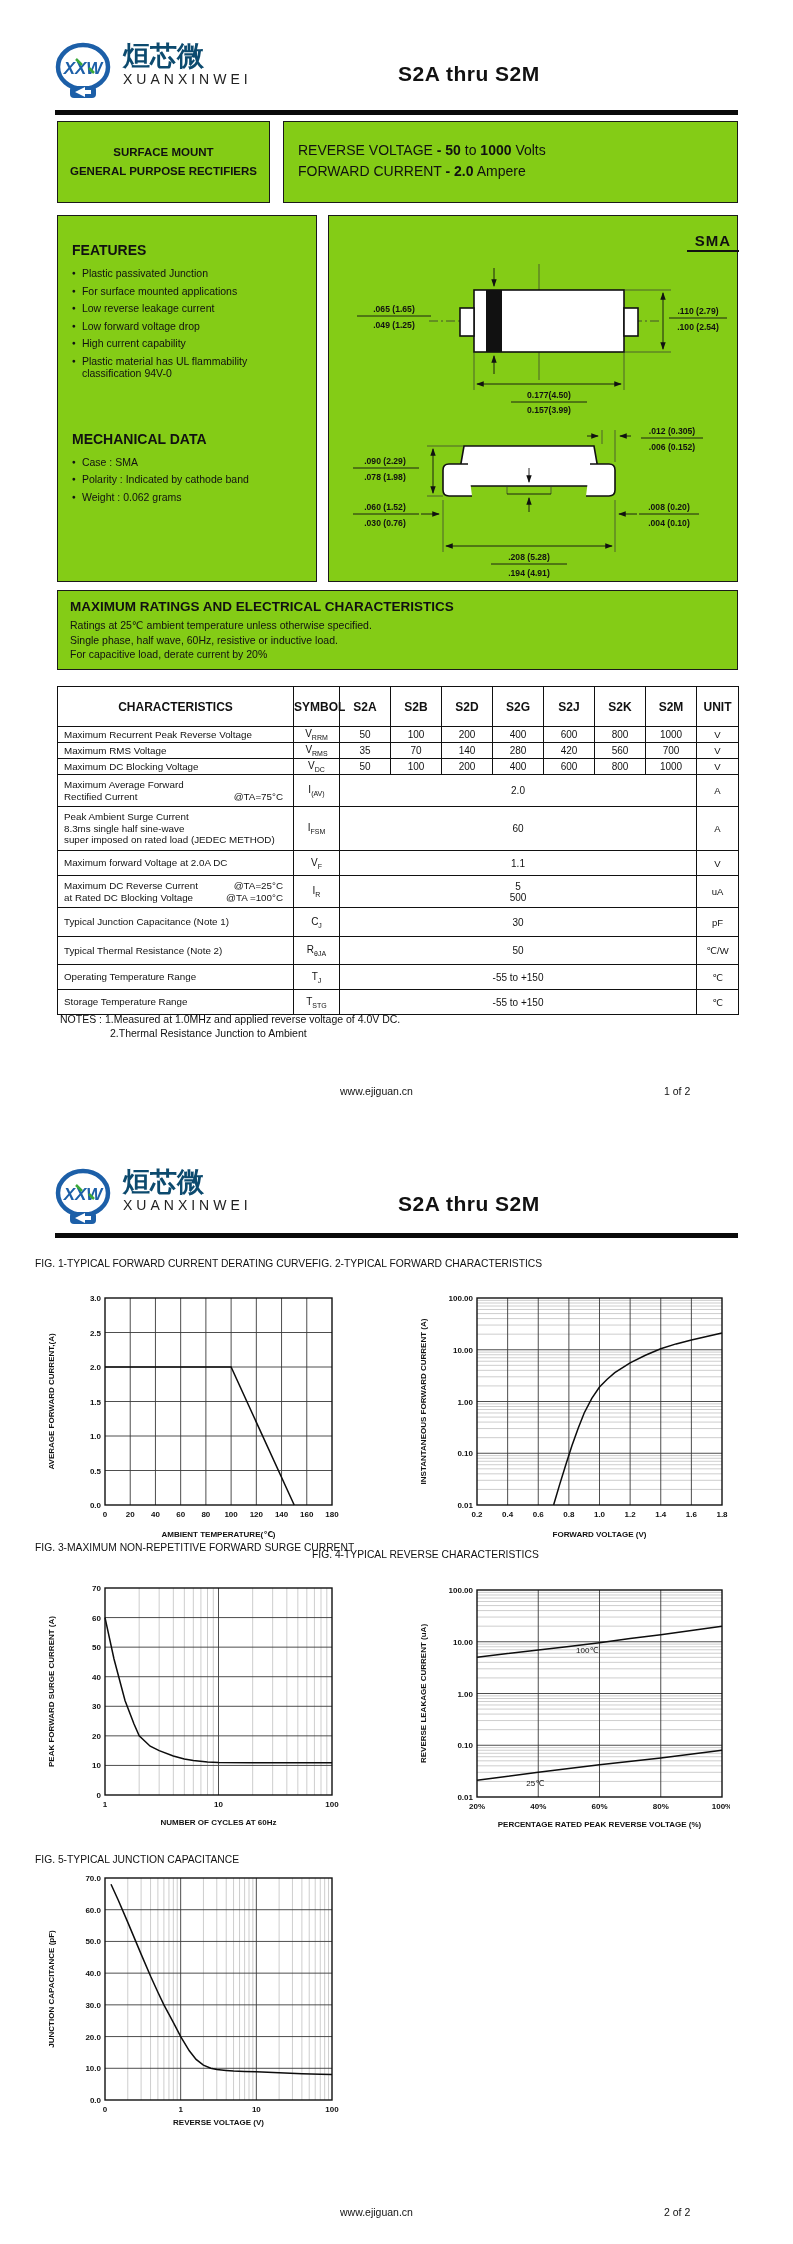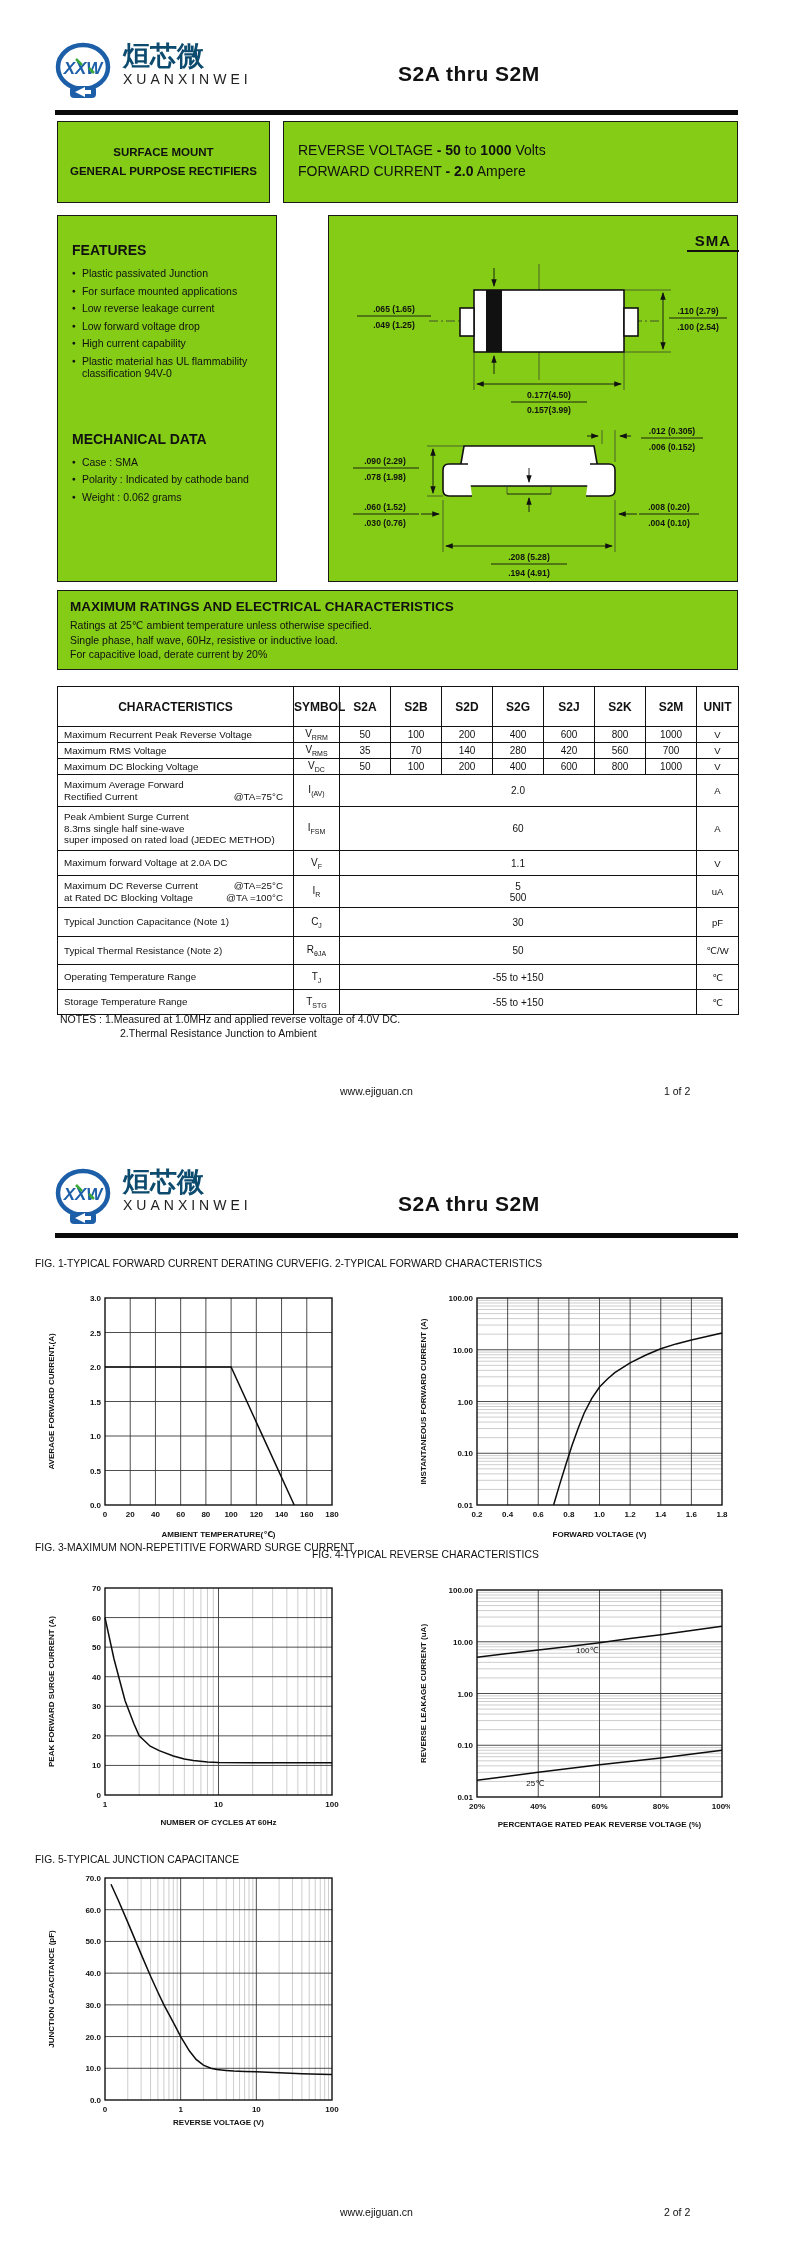--- a/index.html
+++ b/index.html
@@ -73,21 +73,21 @@
 
   <div class="box tb-center" style="left:57px;top:121px;width:213px;height:82px;">
     <div>SURFACE MOUNT</div>
     <div>GENERAL PURPOSE RECTIFIERS</div>
   </div>
   <div class="box" style="left:283px;top:121px;width:455px;height:82px;padding:18px 0 0 14px;">
     <div class="rv-line"><span>REVERSE VOLTAGE   </span><span style="font-weight: bold;">- 50</span><span> to </span><span style="font-weight: bold;">1000</span><span> Volts</span></div>
     <div class="rv-line"><span>FORWARD CURRENT </span><span style="font-weight: bold;">- 2.0</span><span> Ampere</span></div>
   </div>
 
-  <div class="box" style="left:57px;top:215px;width:220px;height:367px;padding:26px 10px 0 14px;">
+  <div class="box" style="left:57px;top:215px;width:260px;height:367px;padding:26px 10px 0 14px;">
     <div class="sec-h" style="margin-bottom:9px;">FEATURES</div>
     <div>
         <div class="bi">
           <span class="dot">●</span>
           <span>Plastic passivated Junction</span>
         </div>
         <div class="bi">
           <span class="dot">●</span>
           <span>For surface mounted applications</span>
         </div>
@@ -410,21 +410,21 @@
           <td class="sym"><span>T</span><sub>STG</sub></td>
           <td class="val" colspan="7">
             <div>-55 to +150</div>
           </td>
           <td class="unit">℃</td>
         </tr>
       </tbody>
   </table>
 
   <div class="abs notes" style="left:60px;top:1012px;">NOTES : 1.Measured at 1.0MHz and applied reverse voltage of 4.0V DC.</div>
-  <div class="abs notes" style="left:120px;top:1026px;">2.Thermal Resistance Junction to Ambient</div>
+  <div class="abs notes" style="left:110px;top:1026px;">2.Thermal Resistance Junction to Ambient</div>
 
   <div class="abs footer-site" style="left:340px;top:1085px;">www.ejiguan.cn</div>
   <div class="abs footer-page" style="left:664px;top:1085px;">1 of 2</div>
 
   <div class="abs brand" style="left:55px;top:1168px;">
     <svg width="62" height="58" viewBox="0 0 62 58">
       <ellipse cx="28" cy="25" rx="25" ry="22" fill="none" stroke="#1c5fa8" stroke-width="4.5"></ellipse>
       <text x="28" y="32" text-anchor="middle" font-size="17" font-weight="bold" font-style="italic" fill="#1c5fa8">XXW</text>
       <line x1="21" y1="17" x2="27" y2="23" stroke="#3aa83a" stroke-width="2.5"></line>
       <line x1="34" y1="26" x2="39" y2="31" stroke="#3aa83a" stroke-width="2.5"></line>

